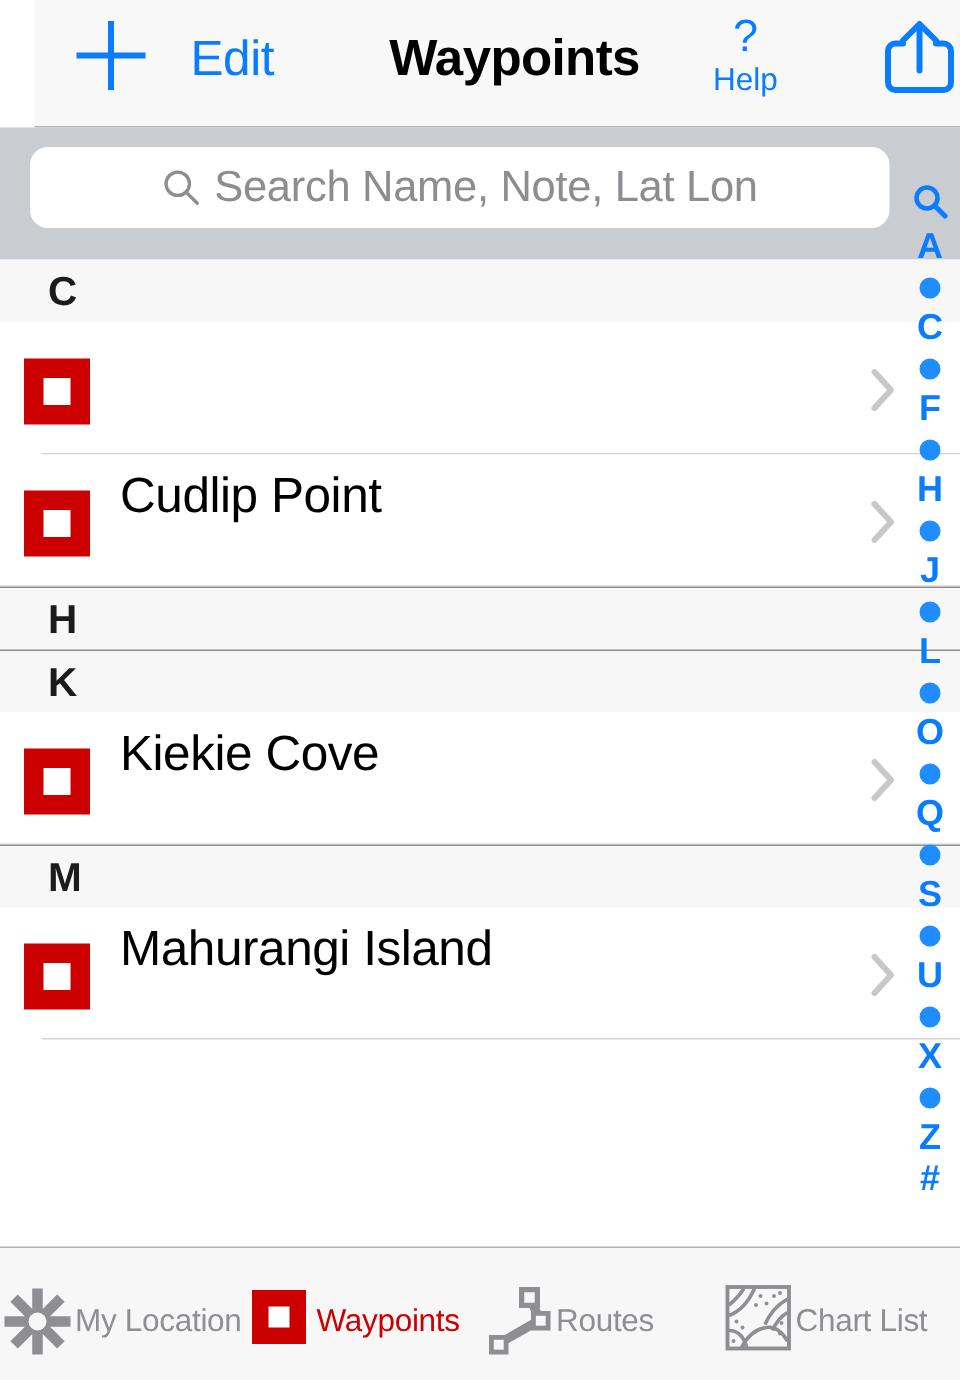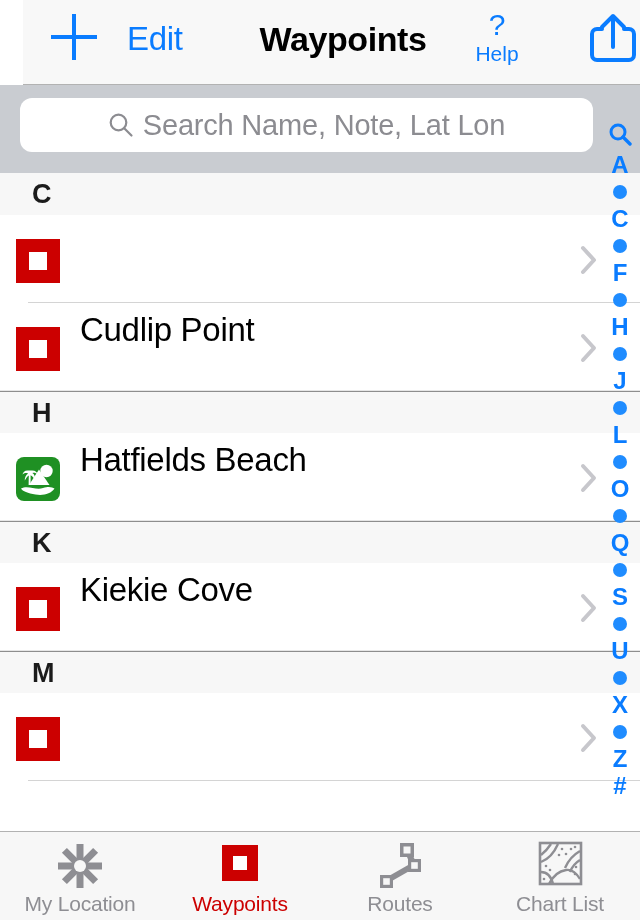--- a/index.html
+++ b/index.html
@@ -269,21 +269,21 @@
     height: 89px;
     background: #f7f7f7;
     border-top: 1px solid #b2b2b2;
     box-sizing: border-box;
     display: flex;
   }
   .tab {
     flex: 1;
     position: relative;
     display: flex;
-    flex-direction: column;
+    flex-direction: row;
     align-items: center;
     justify-content: flex-start;
     padding-top: 9px;
     cursor: pointer;
   }
   .tab-icon {
     width: 50px; height: 50px;
     display: flex;
     align-items: center;
     justify-content: center;
@@ -360,41 +360,20 @@
       <span class="row-title">Cudlip Point</span>
       <svg class="row-chevron" viewBox="0 0 18 30">
         <path d="M3 3 L14 15 L3 27" fill="none" stroke="#c7c7cc" stroke-width="4" stroke-linecap="round" stroke-linejoin="round"></path>
       </svg>
     </div>
 
     <div class="section-header">
       <span class="sh-label">H</span>
     </div>
 
-    <div class="row last-in-section">
-      <div class="row-icon">
-        <div class="wp-island">
-          <svg viewBox="0 0 44 44" width="44" height="44">
-            <circle cx="30.5" cy="14" r="6.2" fill="#ffffff"></circle>
-            <path d="M13 28 L23 12.5 L33.5 28 Z" fill="#ffffff"></path>
-            <path d="M12.5 13.5 C9 13 7 15 6.5 17.5 C8.5 15.8 10.5 15.6 12 16.4
-                     C9.6 18.2 8.6 20.8 8.8 23.6 C10 21 11.3 19.3 12.8 18.4
-                     L12.6 28 L14.6 28 L14.6 18.2 C16.2 18.8 17.6 20.4 19 23
-                     C19.4 20.2 18.6 17.7 16.4 16.1 C18.2 15.5 20.1 16 21.6 17.6
-                     C21.4 15 19.2 13.2 15.6 13.4 Z" fill="#ffffff"></path>
-            <path d="M5 31.5 C12 28 20 33.5 27 31 C33 29 36 30 38.5 31.6
-                     C35 37 27 39 19.5 37.6 C12 36.2 6.5 34.2 5 31.5 Z" fill="#ffffff"></path>
-          </svg>
-        </div>
-      </div>
-      <span class="row-title">Hatfields Beach</span>
-      <svg class="row-chevron" viewBox="0 0 18 30">
-        <path d="M3 3 L14 15 L3 27" fill="none" stroke="#c7c7cc" stroke-width="4" stroke-linecap="round" stroke-linejoin="round"></path>
-      </svg>
-    </div>
 
     <div class="section-header">
       <span class="sh-label">K</span>
     </div>
 
     <div class="row last-in-section">
       <div class="row-icon">
           <div class="wp-red"></div>
         </div>
       <span class="row-title">Kiekie Cove</span>
@@ -404,20 +383,21 @@
     </div>
 
     <div class="section-header">
       <span class="sh-label">M</span>
     </div>
 
     <div class="row">
       <div class="row-icon">
           <div class="wp-red"></div>
         </div>
+      <span class="row-title">Mahurangi Island</span>
       <svg class="row-chevron" viewBox="0 0 18 30">
         <path d="M3 3 L14 15 L3 27" fill="none" stroke="#c7c7cc" stroke-width="4" stroke-linecap="round" stroke-linejoin="round"></path>
       </svg>
     </div>
 
   </div>
 
   <div class="indexbar">
     <div class="idx-mag">
       <svg viewBox="0 0 24 24" width="24" height="24">

